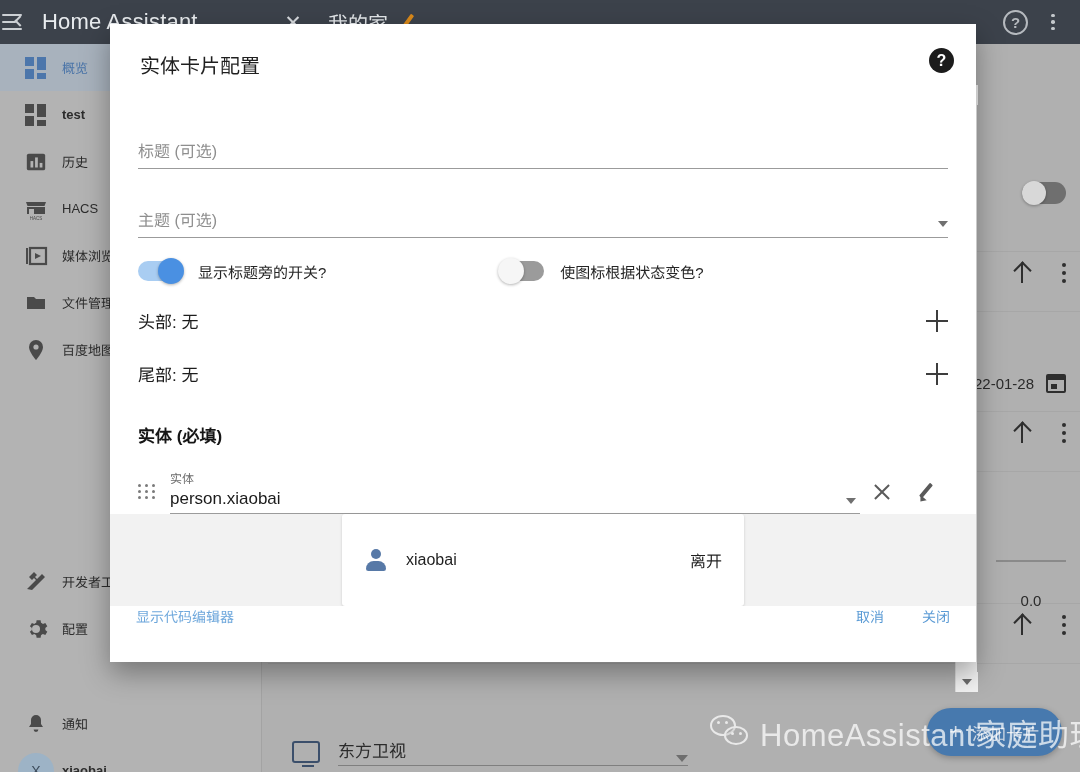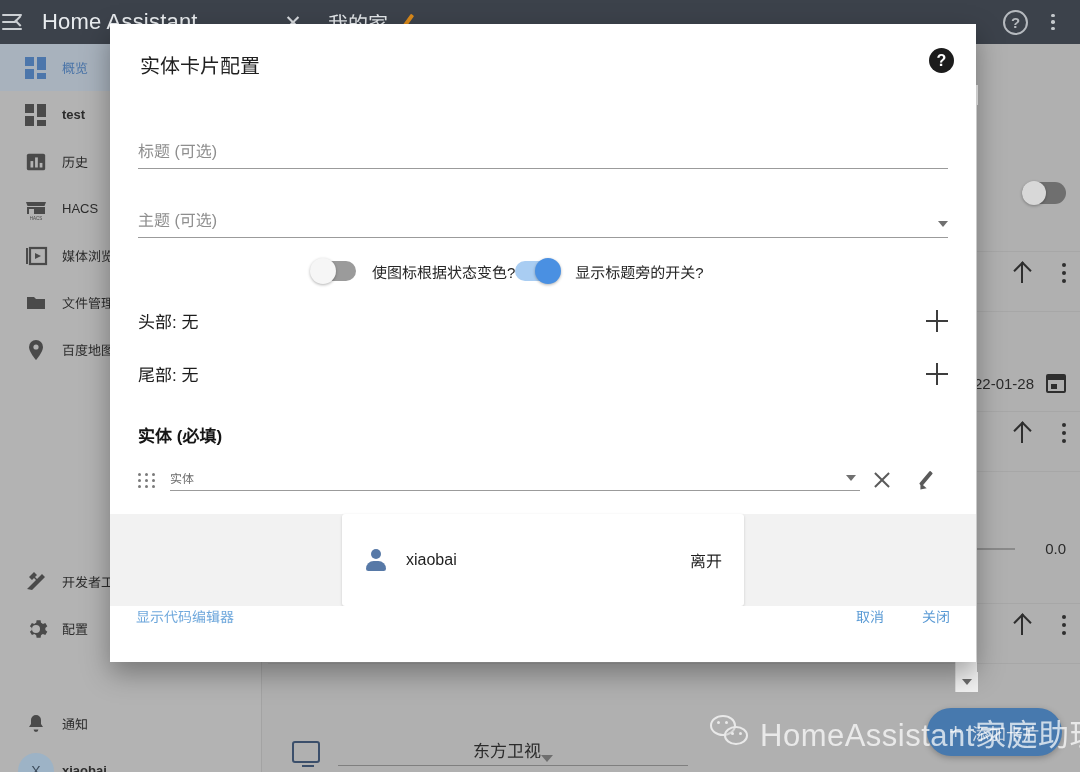--- a/index.html
+++ b/index.html
@@ -89,21 +89,21 @@
   .bg-toggle .kn { position:absolute; left:0; top:-1px; width:24px; height:24px; border-radius:50%; background:#d8d8d8; box-shadow:0 1px 3px rgba(0,0,0,.3); }
   .bg-date { font-size: 15px; color: #2b2b2b; white-space: nowrap; }
   .cal-ic { width: 20px; height: 19px; border: 2px solid #2e2e2e; border-radius: 2px; position: relative; }
   .cal-ic:before { content:""; position:absolute; left:0; right:0; top:0; height:4px; background:#2e2e2e; }
   .cal-ic:after { content:""; position:absolute; left:3px; bottom:2px; width:6px; height:5px; background:#2e2e2e; }
   .bg-num { font-size: 15px; color: #2b2b2b; }
   .bg-slider { width: 70px; height: 2px; background: #8a8a8a; }
   .bg-bottom-sel { position: absolute; left: 292px; bottom: 6px; display: flex; align-items: center; gap: 18px; }
   .tv-ic { width: 28px; height: 22px; border: 2px solid #3b4f6b; border-radius: 3px; position: relative; }
   .tv-ic:after { content:""; position:absolute; left:8px; bottom:-6px; width:12px; height:2px; background:#3b4f6b; }
-  .bg-sel-field { width: 350px; border-bottom: 1px solid #7f7f7f; display:flex; align-items:flex-end; justify-content:center; padding-bottom:3px; }
+  .bg-sel-field { width: 350px; border-bottom: 1px solid #7f7f7f; display:flex; align-items:flex-end; justify-content:space-between; padding-bottom:3px; }
   .bg-sel-field span { font-size: 17px; color: #2b2b2b; }
   .tri-down { width:0;height:0;border-left:6px solid transparent;border-right:6px solid transparent;border-top:7px solid #6e6e6e; }
 
   
   .winscroll { position: absolute; left: 955px; top: 85px; width: 22px; height: 607px; background: #f1f1f1; border-left: 1px solid #dcdcdc; }
   .winscroll .arr { width:22px; height:20px; display:flex; align-items:center; justify-content:center; background:#f1f1f1; }
   .winscroll .arr .t { width:0;height:0;border-left:5px solid transparent;border-right:5px solid transparent;border-bottom:6px solid #8b8b8b; }
   .winscroll .arr.bot .t { border-bottom:none; border-top:6px solid #6b6b6b; }
   .winscroll .thumb { position:absolute; left:2px; top:20px; width:18px; height:520px; background:#c3c3c3; border-radius:2px; }
 
@@ -231,21 +231,21 @@
         <div class="bg-row-inner" style="top:10px;right:14px;">
           <div class="arrow-up"></div>
           <div class="kebab-dark">
               <span></span>
               <span></span>
               <span></span>
             </div>
         </div>
       </div>
       <div class="bg-row" style="top:428px;height:132px;">
-        <div class="bg-row-inner" style="top:68px;right:14px;">
+        <div class="bg-row-inner" style="top:88px;right:14px;flex-direction:column;">
           <div class="bg-slider"></div>
           <span class="bg-num">0.0</span>
         </div>
       </div>
       <div class="bg-row" style="top:560px;height:60px;">
         <div class="bg-row-inner" style="top:10px;right:14px;">
           <div class="arrow-up"></div>
           <div class="kebab-dark">
               <span></span>
               <span></span>
@@ -422,32 +422,32 @@
       <div class="tf" style="margin-top:38px;">
         <span class="ph">标题 (可选)</span>
       </div>
 
       <div class="tf" style="margin-top:38px;">
         <span class="ph">主题 (可选)</span>
         <span class="caret"></span>
       </div>
 
       <div class="tgl-row" style="margin-top:10px;">
+        <div class="tgl-cell">
+          <span class="switch on">
+              <span class="knob"></span>
+            </span>
+          <span class="tgl-label">显示标题旁的开关?</span>
+        </div>
         <div class="tgl-cell second">
           <span class="switch off">
               <span class="knob"></span>
             </span>
           <span class="tgl-label">使图标根据状态变色?</span>
         </div>
-        <div class="tgl-cell">
-          <span class="switch on">
-              <span class="knob"></span>
-            </span>
-          <span class="tgl-label">显示标题旁的开关?</span>
-        </div>
       </div>
 
       <div class="hf-row">
         <span class="hf-label">头部: 无</span>
         <span class="plus"></span>
       </div>
 
       <div class="hf-row">
         <span class="hf-label">尾部: 无</span>
         <span class="plus"></span>
@@ -462,20 +462,21 @@
             <i></i>
             <i></i>
             <i></i>
             <i></i>
             <i></i>
             <i></i>
             <i></i>
         </span>
         <span class="ent-field">
           <span class="flabel" style="display:block">实体</span>
+          <span class="fval" style="display:block">person.xiaobai</span>
           <span class="caret2"></span>
         </span>
         <span class="icon-btn">
             <span class="x-ic"></span>
           </span>
         <span class="icon-btn">
             <span class="pen-ic"></span>
           </span>
       </div>
 

